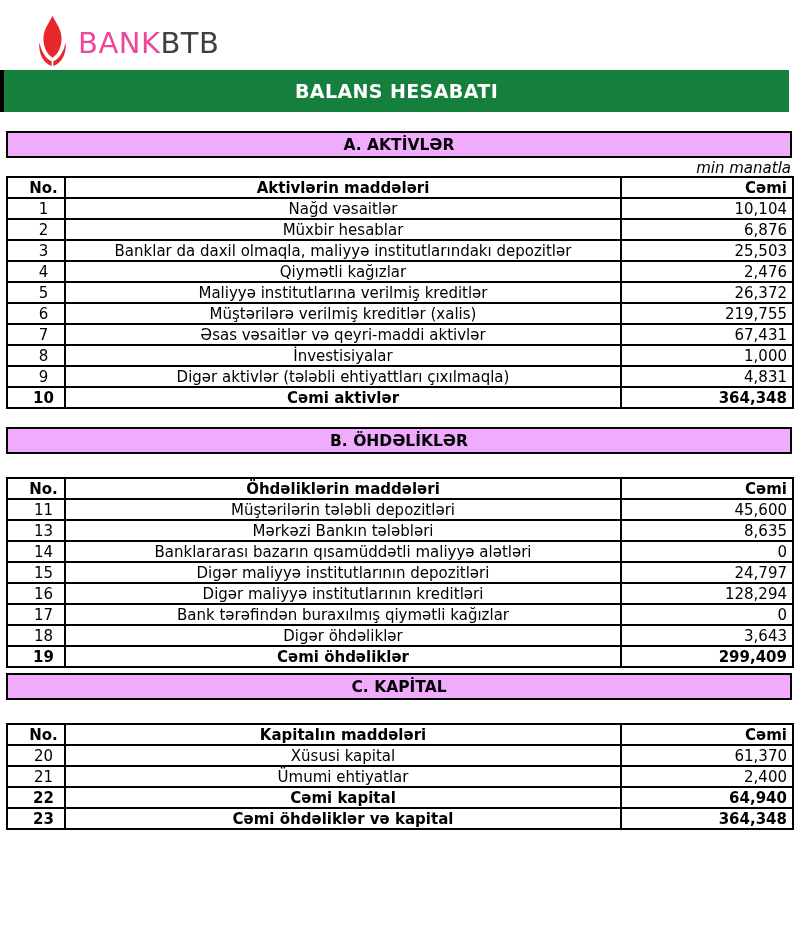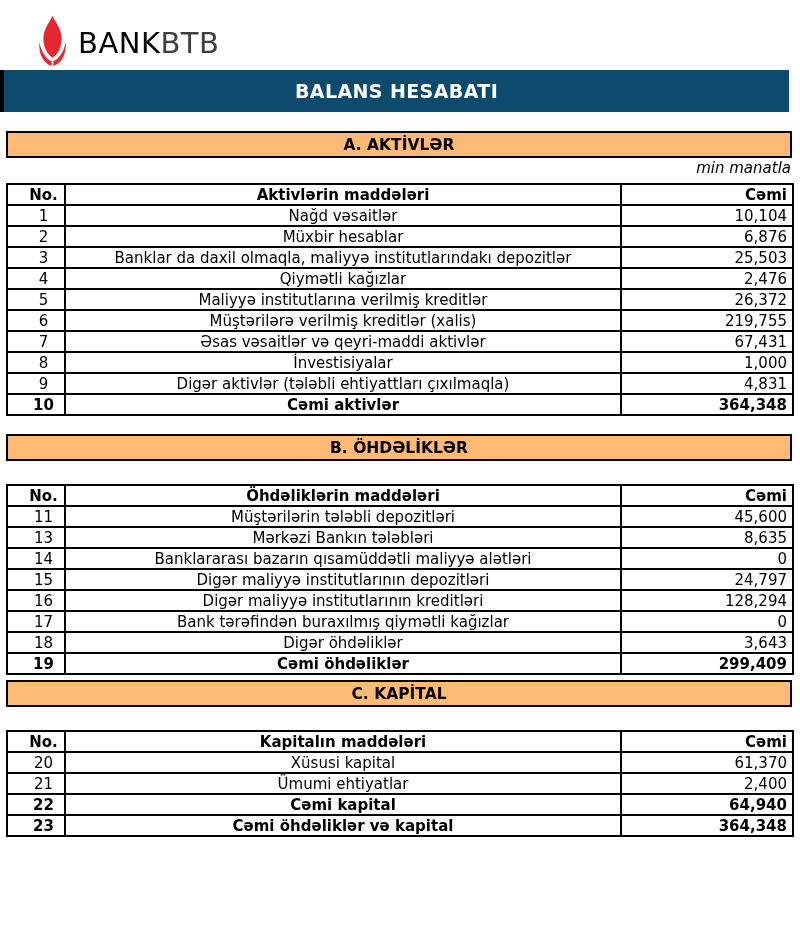--- a/index.html
+++ b/index.html
@@ -4,36 +4,36 @@
 <style>
   * { margin: 0; padding: 0; box-sizing: border-box; }
   html, body { background: #ffffff; }
   body { width: 800px; font-family: "DejaVu Sans", "Liberation Sans", sans-serif; color: #000; }
   .page { position: relative; width: 800px; height: 925px; background: #fff; overflow: hidden; }
 
   
   .logo-row { display: flex; align-items: center; gap: 9px; padding: 12px 0 0 36px; height: 68px; }
   .flame { width: 33px; height: 55px; flex: 0 0 auto; }
   .logo-text { font-size: 29px; letter-spacing: 0.5px; font-weight: 400; line-height: 1; padding-top: 6px; }
-  .logo-text .bank { color: #000000; }
+  .logo-text .bank { color: #ec4899; }
   .logo-text .btb { color: #404040; }
 
   
-  .banner { margin: 2px 11px 0 0; height: 42px; background: #0c4a6e; border-left: 4px solid #000;
+  .banner { margin: 2px 11px 0 0; height: 42px; background: #15803d; border-left: 4px solid #000;
             display: flex; align-items: center; justify-content: center; }
   .banner span { color: #fff; font-weight: bold; font-size: 19px; letter-spacing: 0.4px; }
 
   
-  .section-header { margin: 19px 8px 0 6px; height: 27px; background: #fdba74; border: 2px solid #000;
+  .section-header { margin: 19px 8px 0 6px; height: 27px; background: #f0abfc; border: 2px solid #000;
                     display: flex; align-items: center; justify-content: center;
                     font-weight: bold; font-size: 15.5px; }
   .section-header.b { margin-top: 18px; }
   .section-header.c { margin-top: 5px; }
 
-  .unit-note { text-align: right; font-style: italic; font-size: 15px; margin: 1px 9px 1px 0; height: 23px; }
+  .unit-note { text-align: right; font-style: italic; font-size: 15px; margin: 1px 9px 1px 0; height: 16px; }
 
   
   table { border-collapse: collapse; table-layout: fixed; margin-left: 6px; width: 786px; }
   table.gap { margin-top: 23px; }
   col.c-no { width: 58px; }
   col.c-item { width: 556px; }
   col.c-val { width: 172px; }
   th, td { border: 2px solid #000; font-size: 15px; height: 21px; padding: 0 5px; overflow: hidden; white-space: nowrap; }
   th { font-weight: bold; }
   th.no, td.no { text-align: center; padding-left: 20px; }

